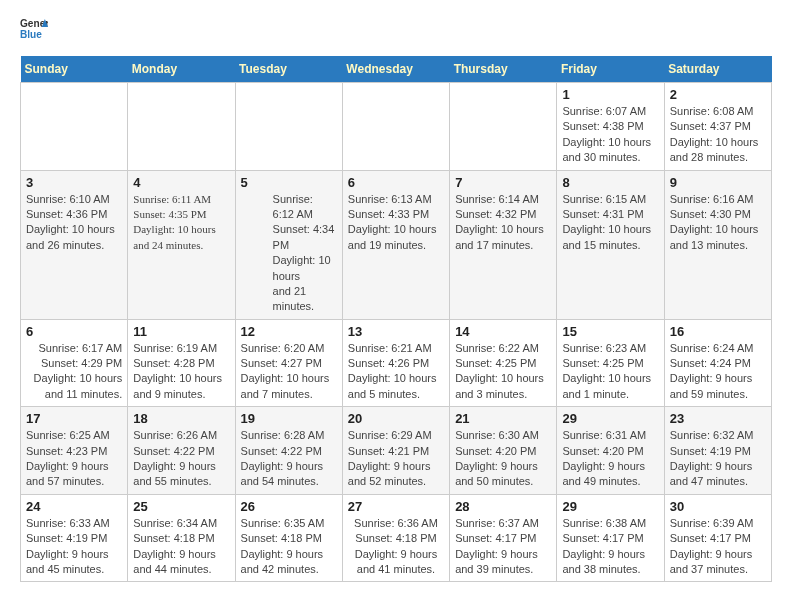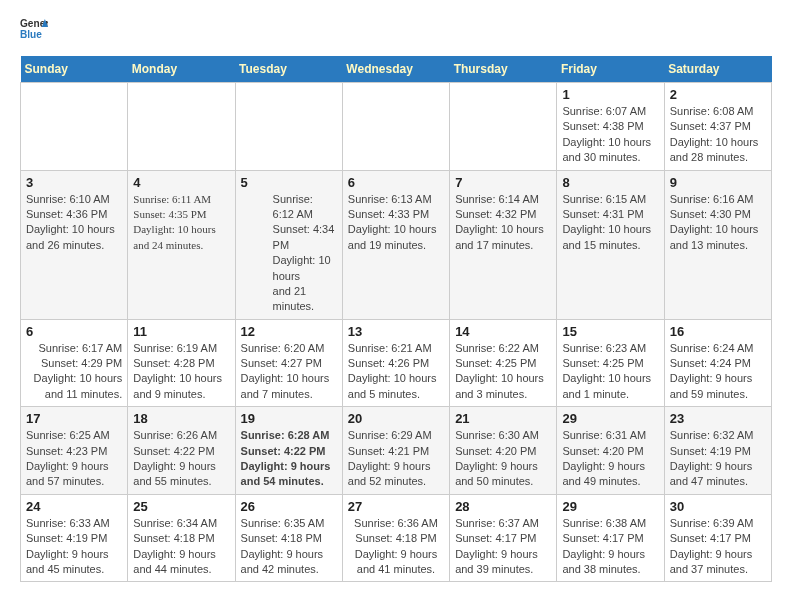--- a/index.html
+++ b/index.html
@@ -248,21 +248,21 @@
           </td>
           <td>
             <span class="day-num">18</span>
             <div class="day-info" style="white-space: pre-line;">Sunrise: 6:26 AM
 Sunset: 4:22 PM
 Daylight: 9 hours
 and 55 minutes.</div>
           </td>
           <td>
             <span class="day-num">19</span>
-            <div class="day-info" style="white-space: pre-line; font-weight: bold;">Sunrise: 6:28 AM
+            <div class="day-info" style="white-space: pre-line;">Sunrise: 6:28 AM
 Sunset: 4:22 PM
 Daylight: 9 hours
 and 54 minutes.</div>
           </td>
           <td>
             <span class="day-num">20</span>
             <div class="day-info" style="white-space: pre-line;">Sunrise: 6:29 AM
 Sunset: 4:21 PM
 Daylight: 9 hours
 and 52 minutes.</div>

